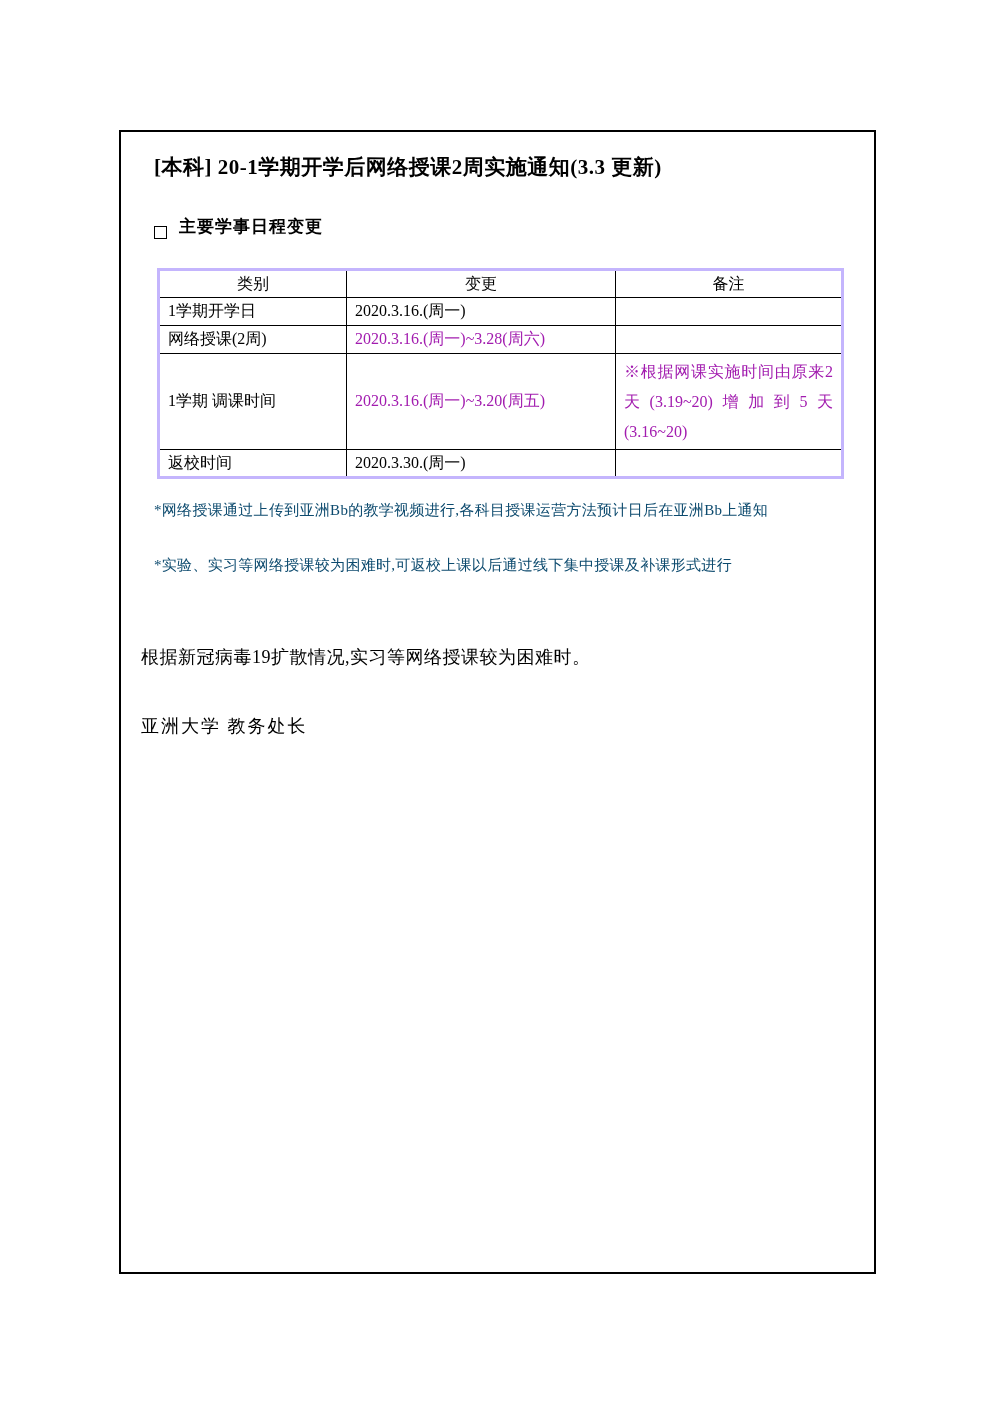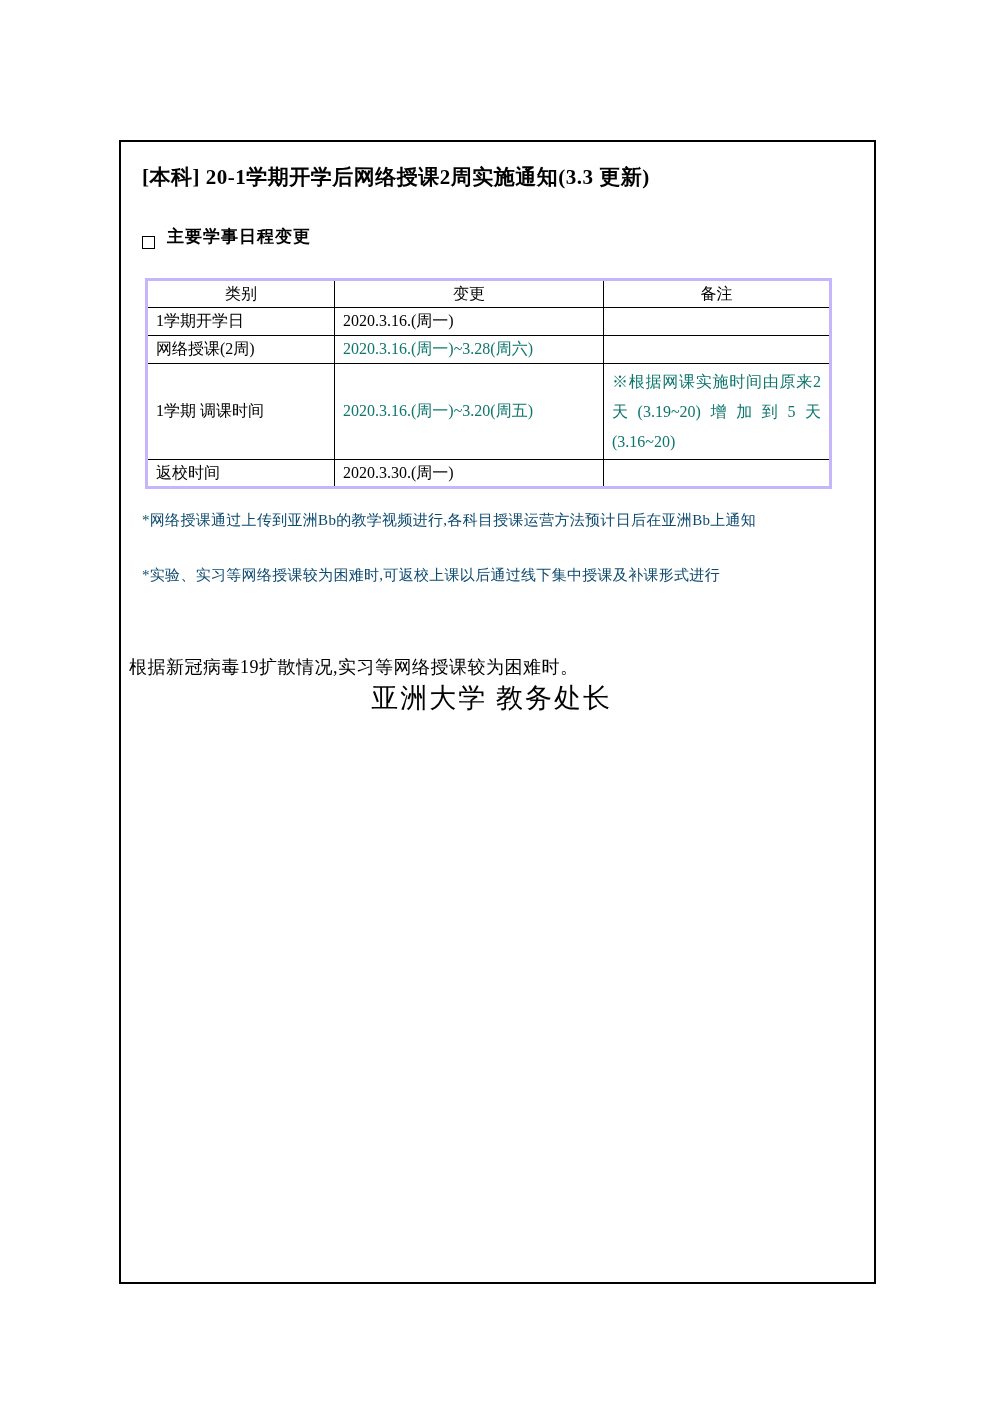--- a/index.html
+++ b/index.html
@@ -8,26 +8,26 @@
     width: 992px;
     height: 1403px;
     position: relative;
     font-family: "Liberation Serif", "DejaVu Serif", serif;
     color: #000000;
     overflow: hidden;
   }
   .doc-border {
     position: absolute;
     left: 119px;
-    top: 140px;
+    top: 130px;
     width: 757px;
     height: 1144px;
     border: 2px solid #000000;
     background: #ffffff;
-    padding: 0 20px 0 8px;
+    padding: 0 20px 0 20px;
   }
   .doc-title {
     margin-top: 20px;
     margin-left: 13px;
     font-size: 21px;
     font-weight: bold;
     line-height: 30px;
     letter-spacing: 0.5px;
   }
   .doc-intro {
@@ -73,21 +73,21 @@
   table.schedule th {
     font-weight: normal;
     text-align: center;
     height: 28px;
   }
   col.c1 { width: 188px; }
   col.c2 { width: 269px; }
   col.c3 { width: 227px; }
   tr.row-sm td { height: 28px; }
   tr.row-lg td { height: 96px; }
-  .blue { color: #0f766e; }
+  .blue { color: #a21caf; }
   td.remark-cell {
     text-align: justify;
     line-height: 30px;
     font-size: 16px;
   }
   .note {
     margin-left: 13px;
     font-size: 15px;
     line-height: 22px;
     color: #0c4a6e;
@@ -100,22 +100,23 @@
     font-size: 18px;
     line-height: 26px;
     letter-spacing: 0.5px;
   }
   .doc-date {
     margin-top: 146px;
     text-align: center;
     font-size: 18px;
   }
   .doc-signature {
-    text-align: center;
-    font-size: 27px;
+    margin-top: 44px;
+    text-align: left;
+    font-size: 18px;
     letter-spacing: 2px;
   }
 </style>
 </head>
 <body>
 
 <div class="doc-border">
 
   <div class="doc-title">[本科] 20-1学期开学后网络授课2周实施通知(3.3 更新)</div>
 

